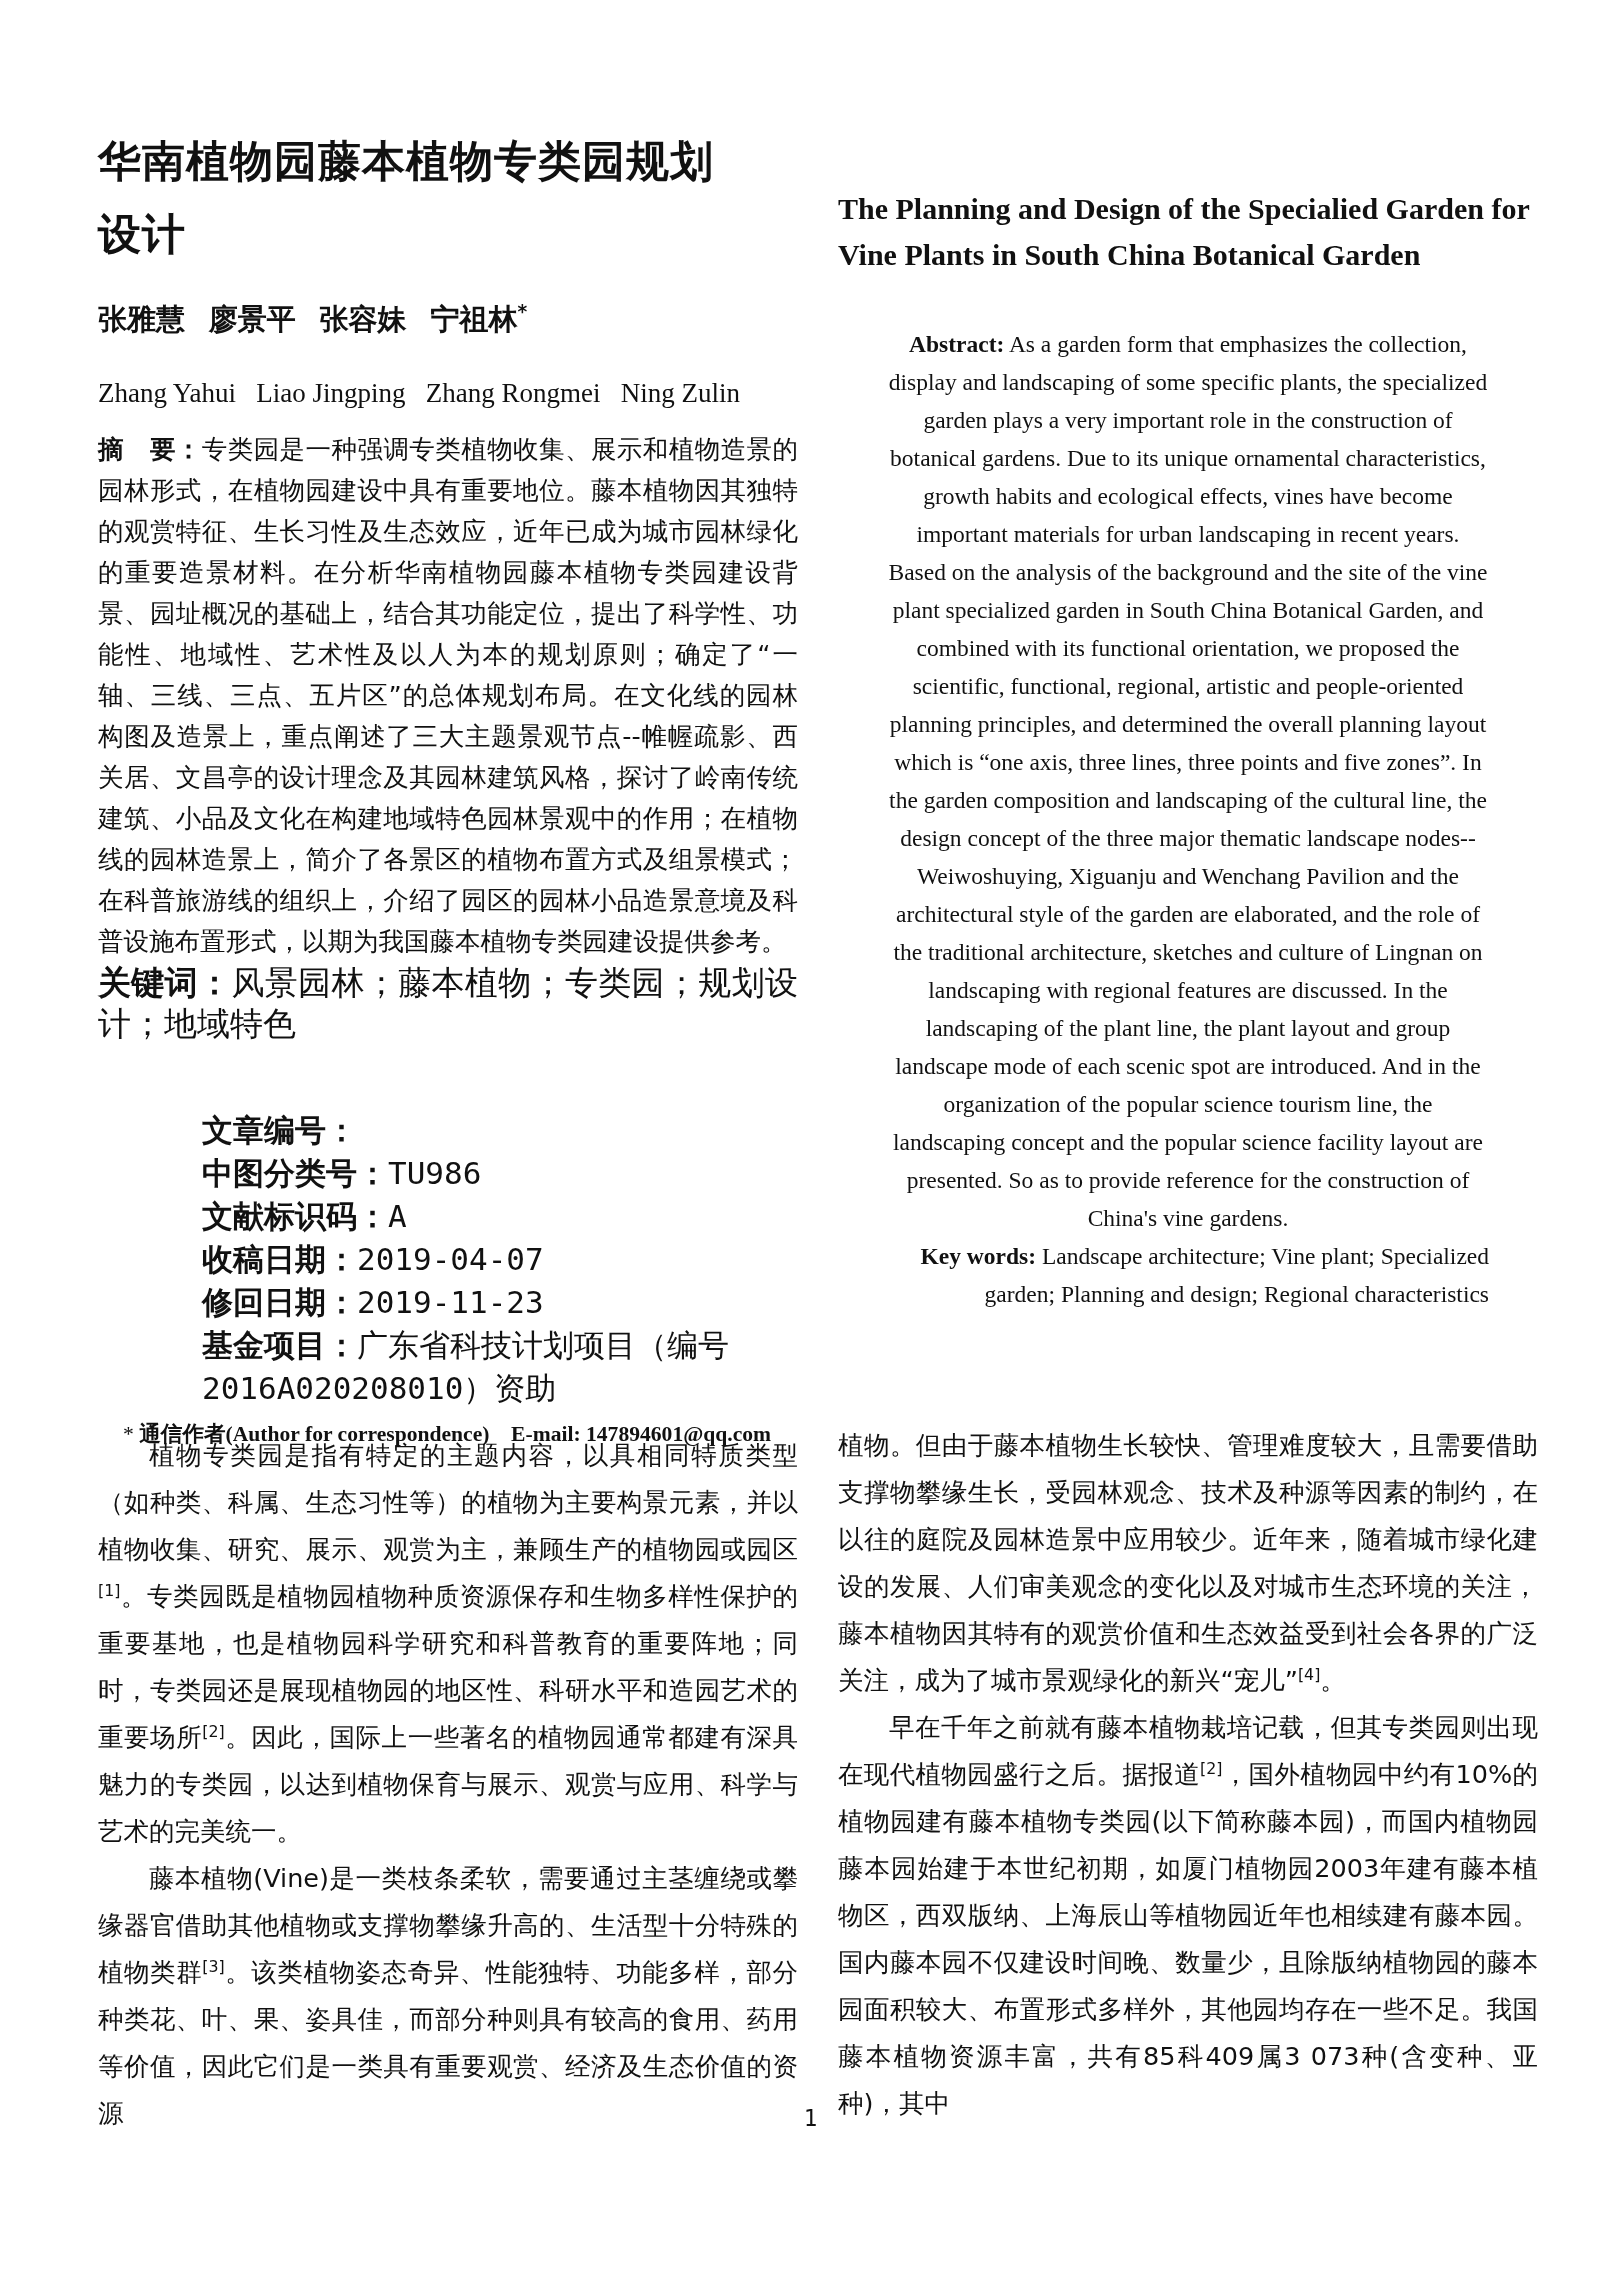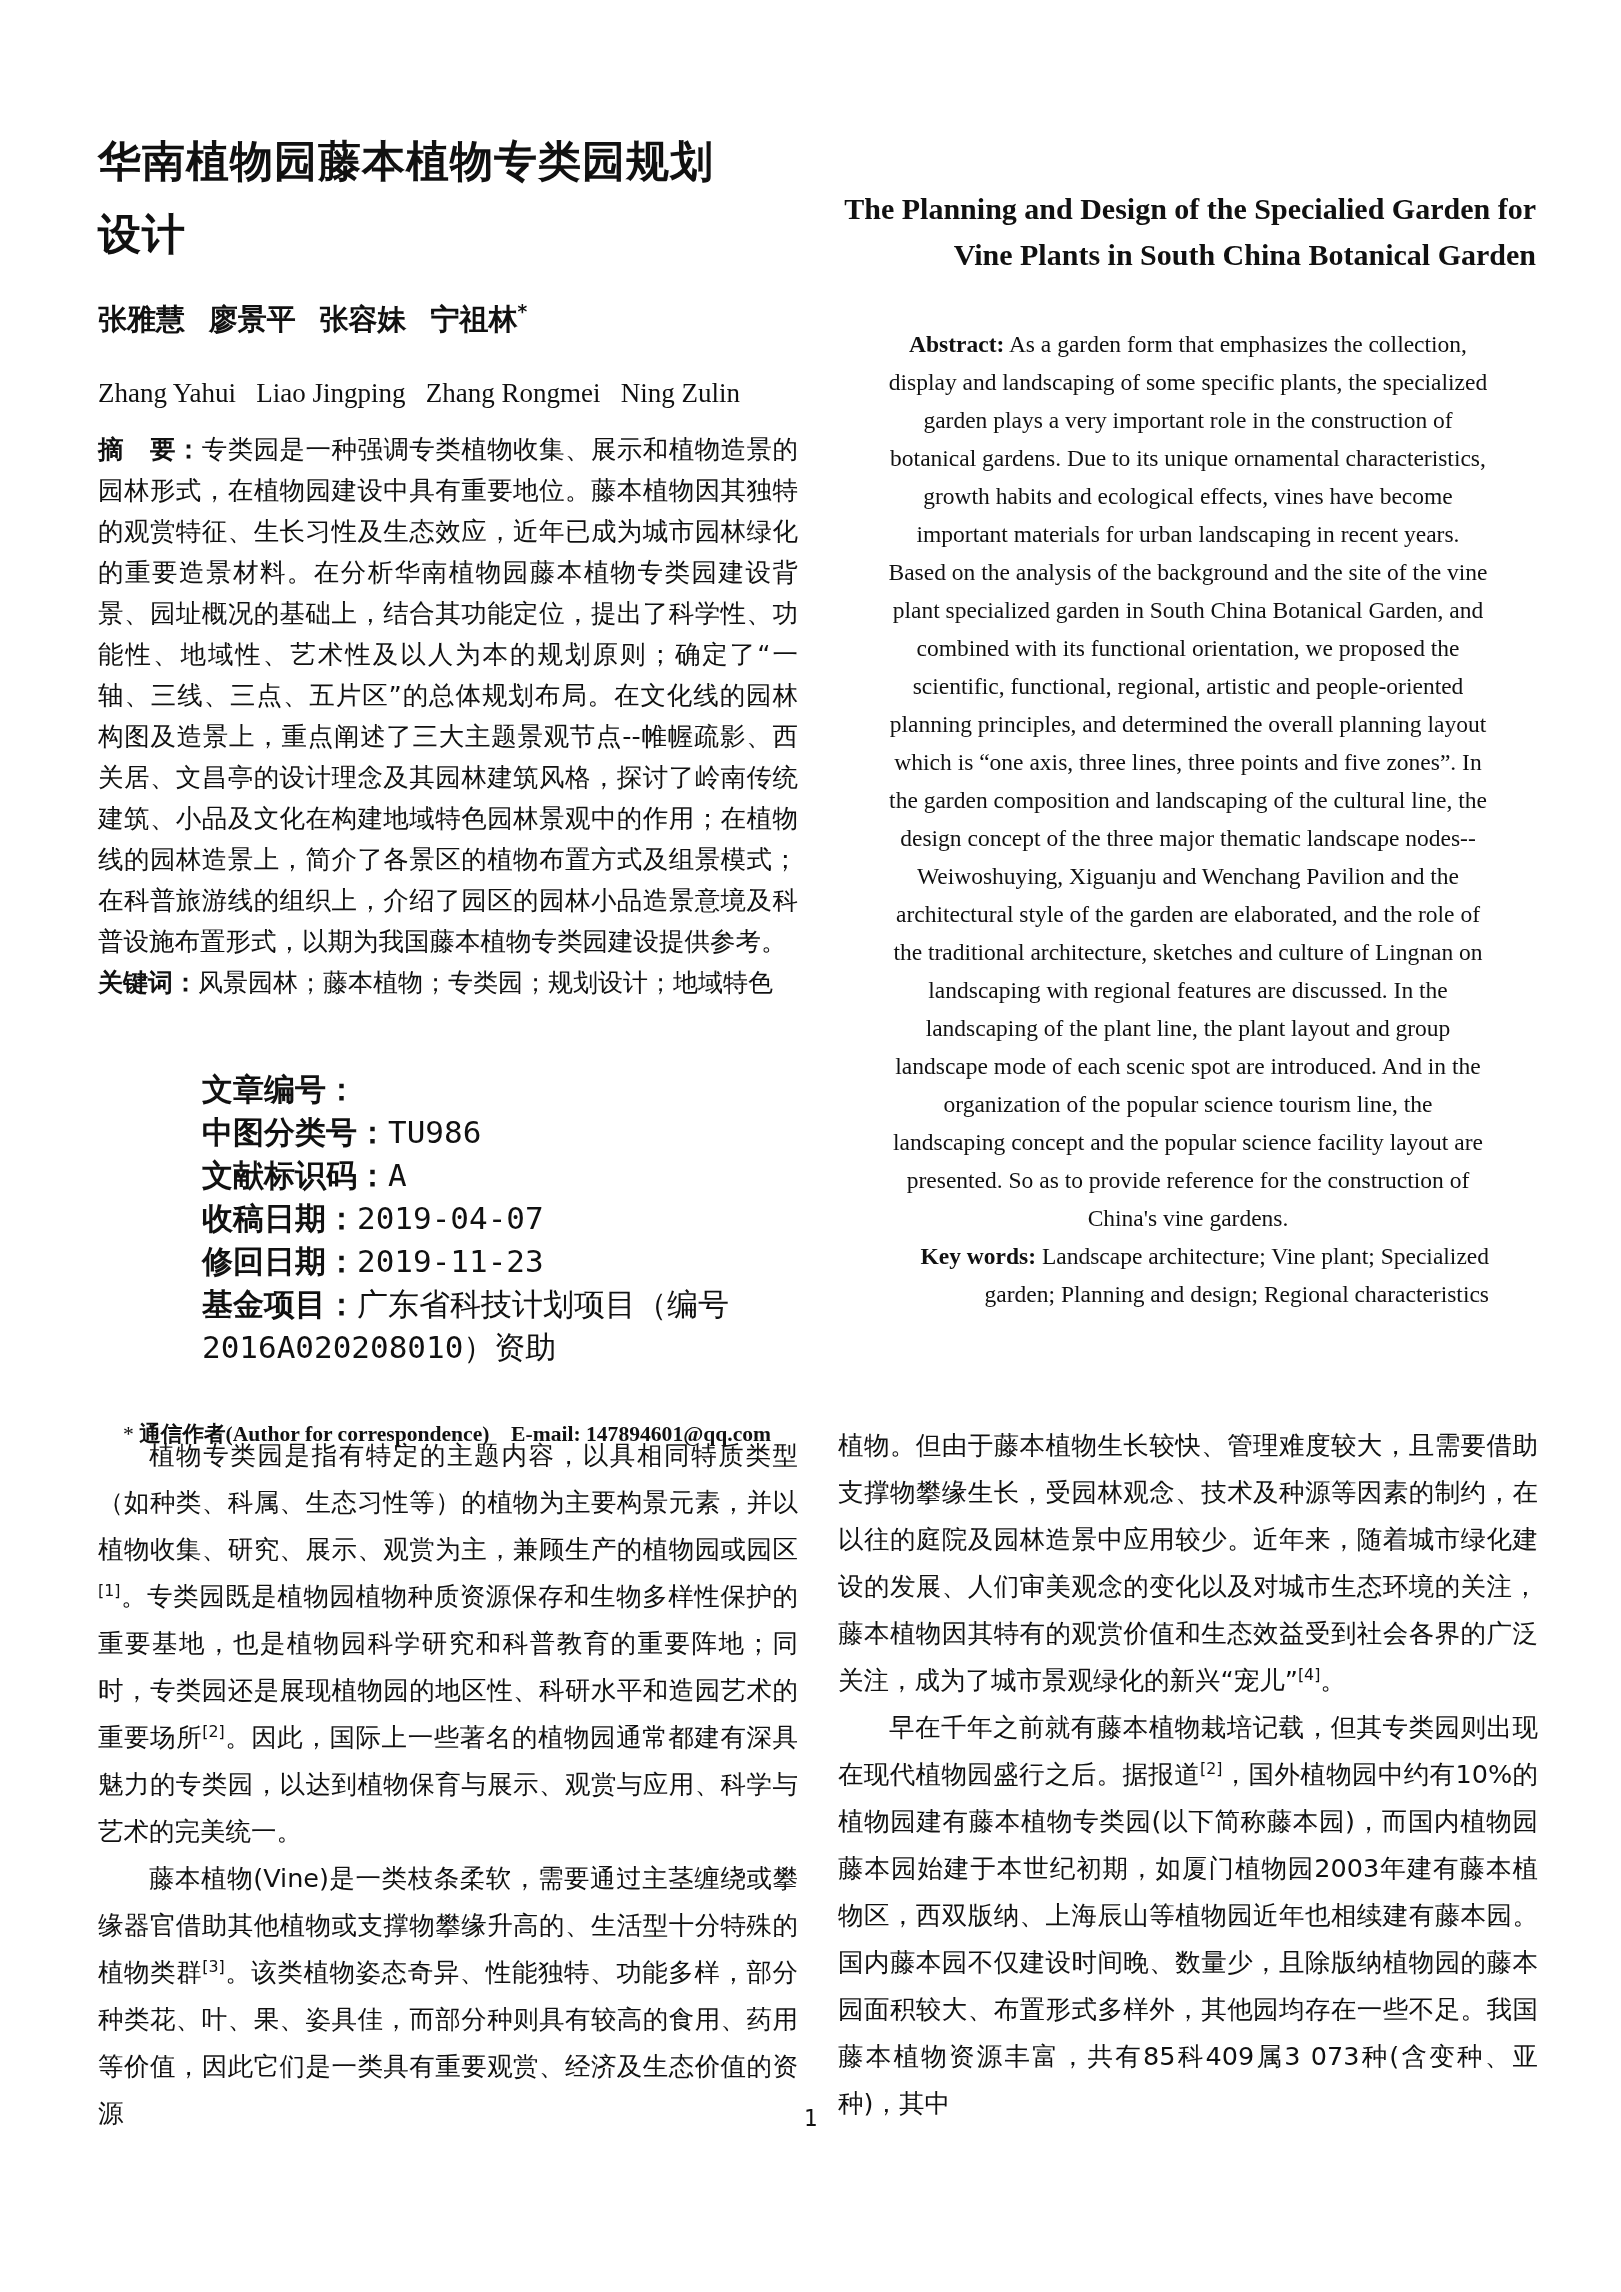--- a/index.html
+++ b/index.html
@@ -12,28 +12,28 @@
   .abs { position:absolute; }
 
   
   #left-top { left:98px; top:125px; width:700px; }
   .title-zh { font-size:43px; font-weight:700; line-height:73px; width:643px; letter-spacing:1px; }
   .authors-zh { margin-top:29px; font-size:29px; font-weight:700; word-spacing:13.7px; }
   .authors-zh sup { font-size:18.6px; }
   .authors-en { margin-top:38px; font-family:Liberation Serif, serif; font-size:27px; white-space:pre; }
   .abstract-zh { margin-top:19.6px; font-size:25.5px; line-height:41px; text-align:justify; }
   .lbl-b { font-weight:700; }
-  .kw-zh { font-size:25px; line-height:41px; text-align:justify; }
+  .kw-zh { font-size:33px; line-height:41px; text-align:justify; }
   .meta { margin-top:65px; margin-left:104px; font-size:31px; line-height:43px; }
   .meta-label { font-weight:700; }
   .meta-value { font-family:"DejaVu Sans Mono", monospace; }
 
   
   #right-top { left:838px; top:186px; width:698px; }
-  .title-en { font-family:"Liberation Serif", serif; font-size:30px; line-height:46px;text-align:right; }
+  .title-en { font-family:"Liberation Serif", serif; font-size:30px; line-height:46px; }
   .abstract-block { margin-top:47px; margin-left:49px; width:602px;
     font-family:"Liberation Serif", serif; font-size:23.5px; line-height:38px; }
   .abstract-en { text-align:center; }
   .kw-en { text-align:right; }
 
   
   #footnote { left:123px; top:1419px; font-size:21.6px; font-family:"Liberation Serif", serif; }
   #footnote .seg-b { font-weight:700; }
 
   

